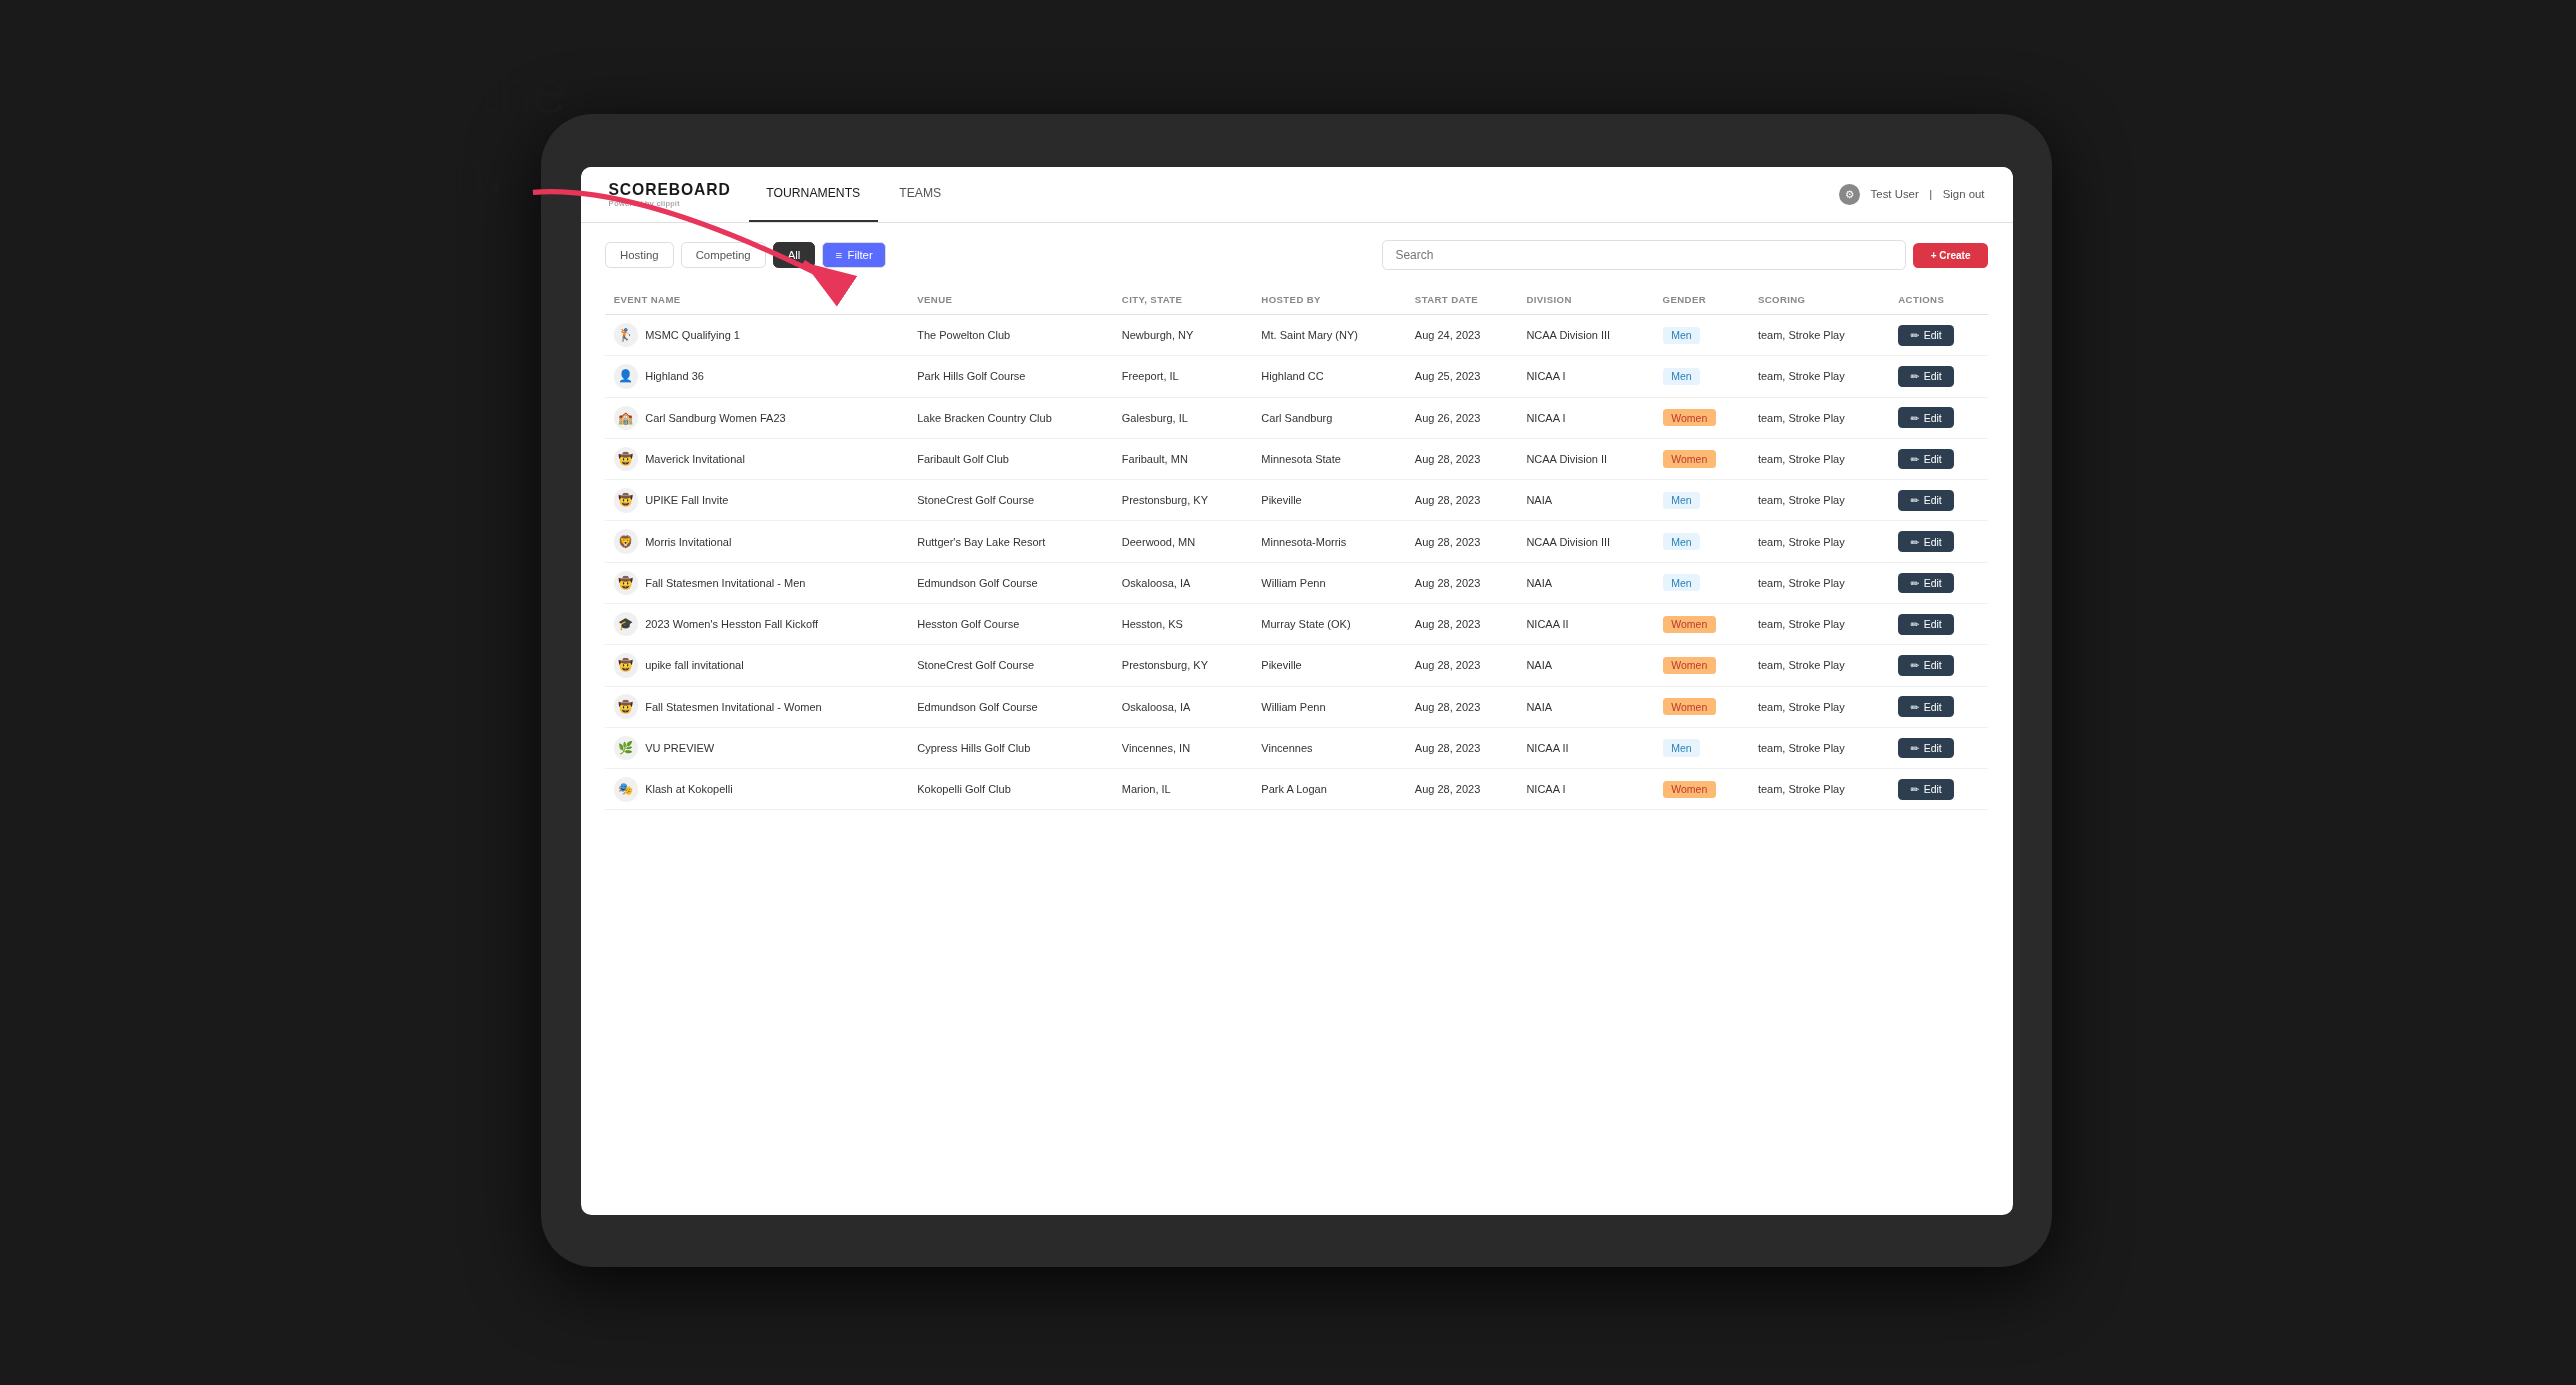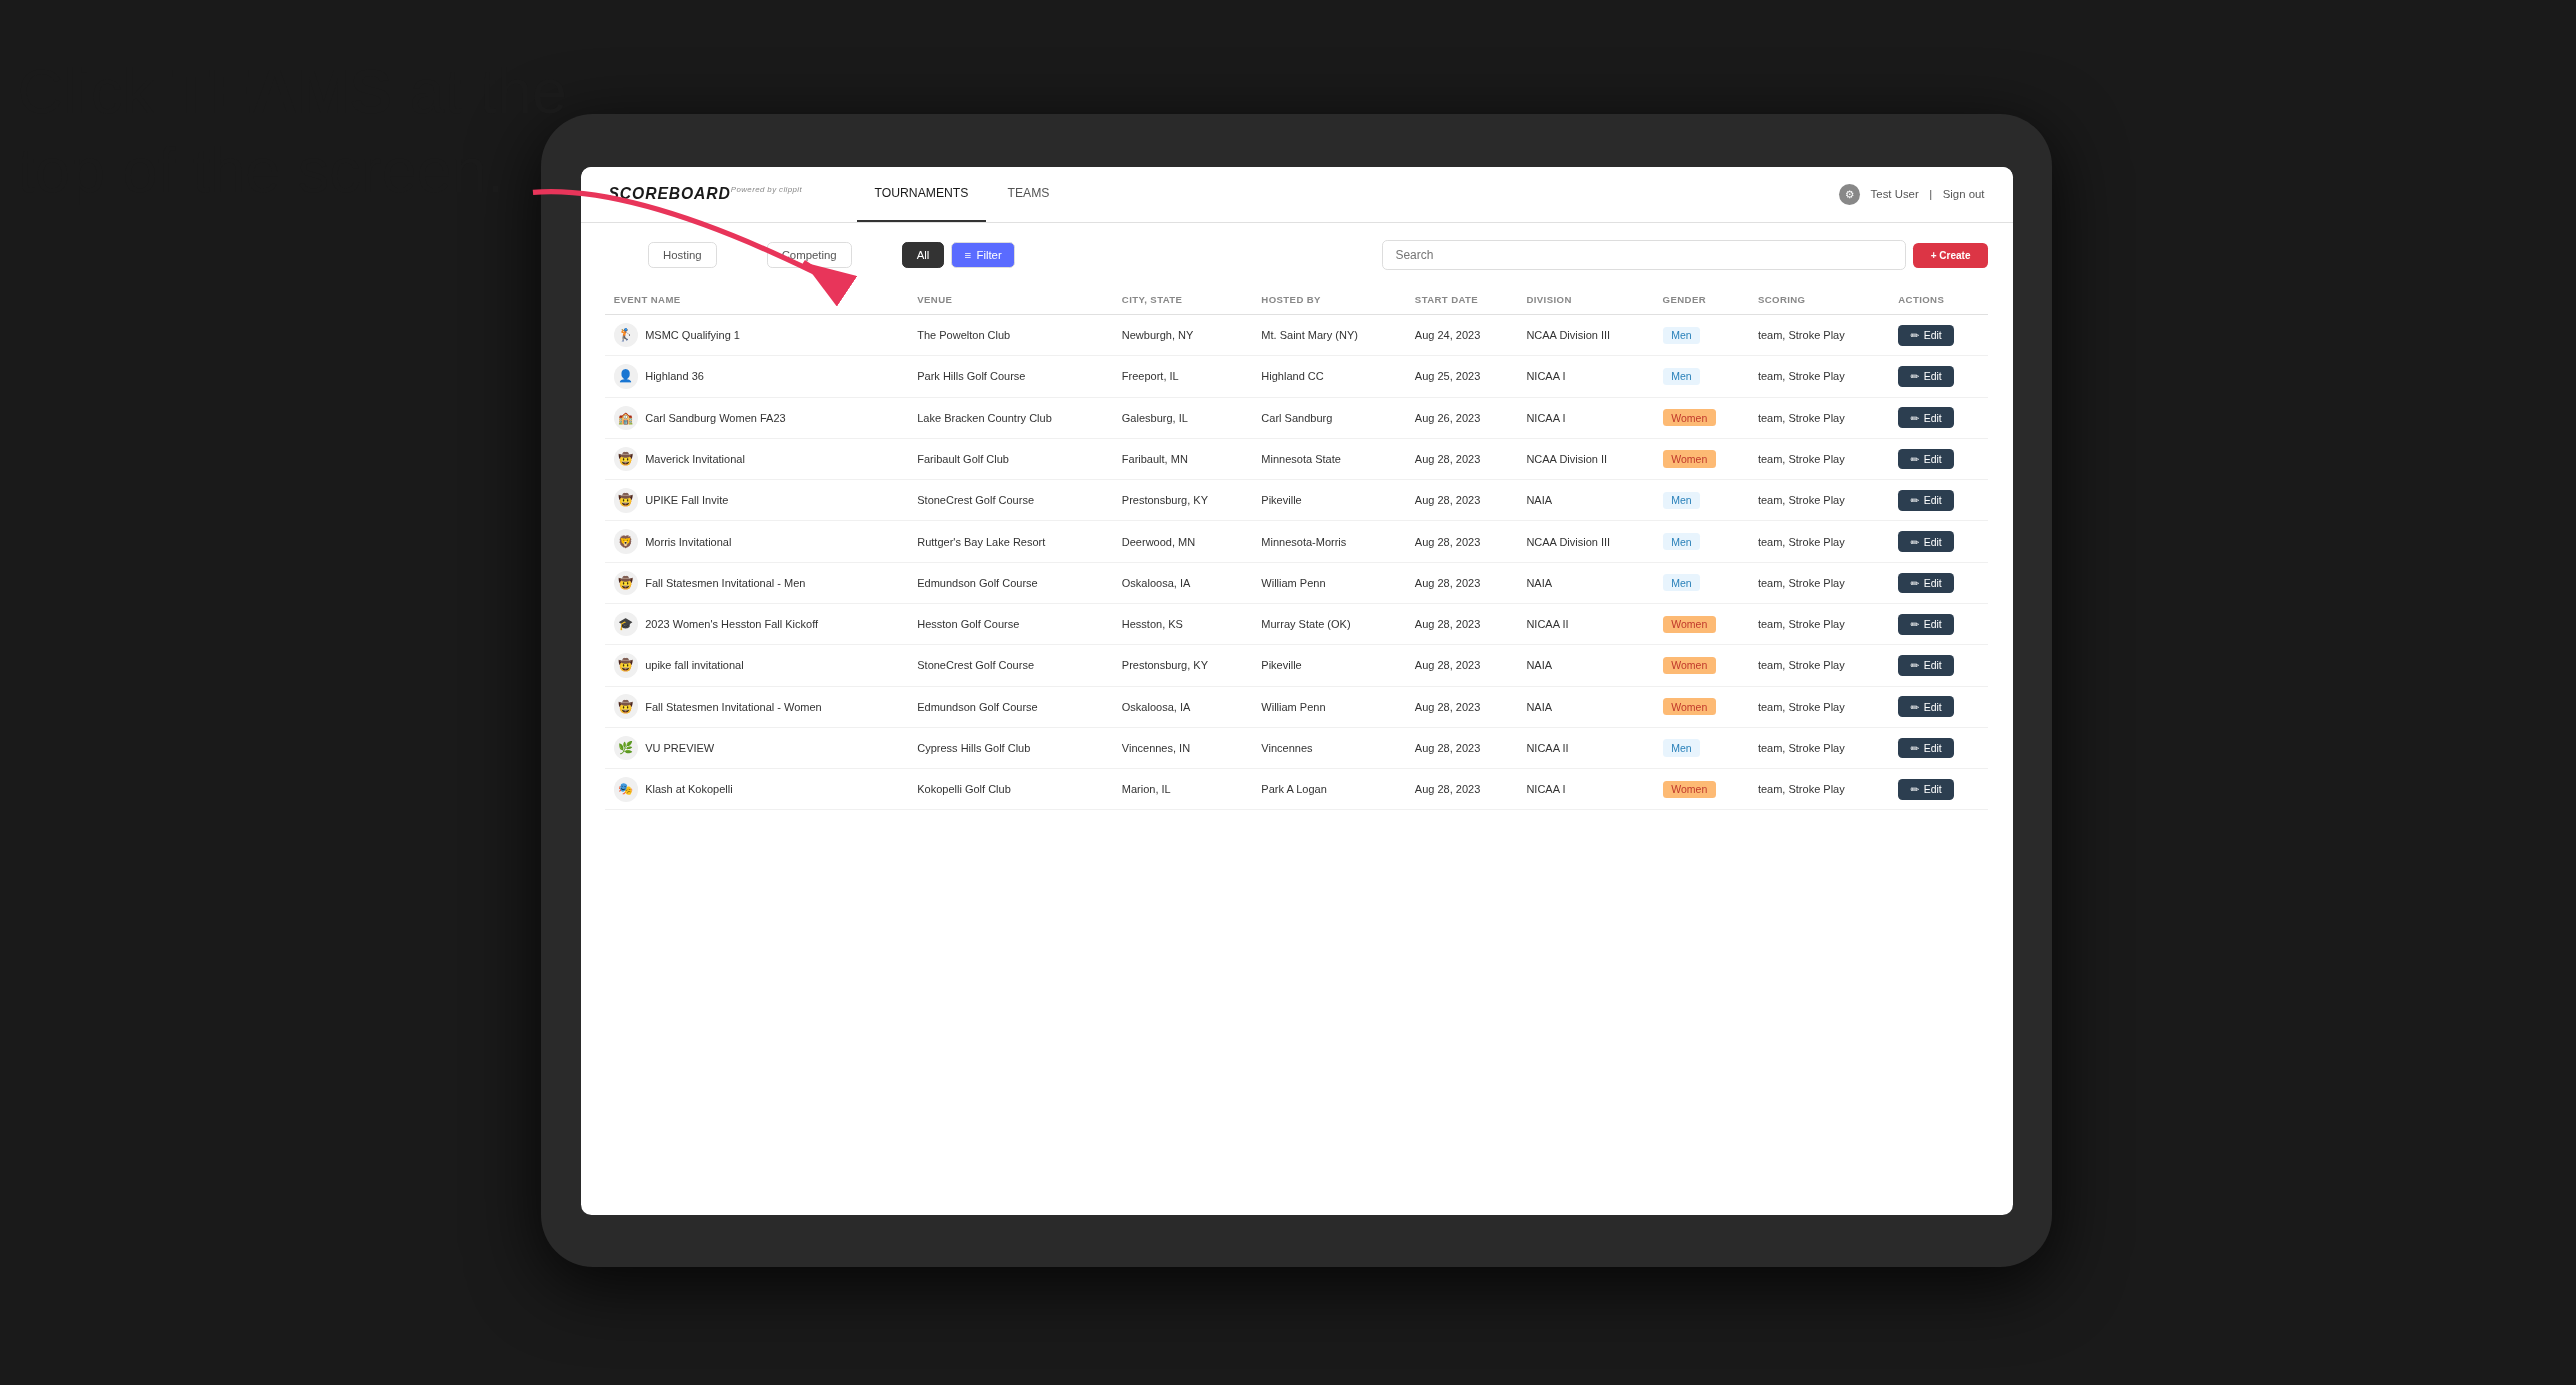--- a/index.html
+++ b/index.html
@@ -65,23 +65,22 @@
       border-bottom: 0.9px solid #e0e0e0;
       display: flex;
       align-items: center;
       padding: 0 28px;
       height: 56px;
       flex-shrink: 0;
     }
 
     .logo-area {
       display: flex;
-      flex-direction: row;
-      margin-right: 55px;
-      font-style: italic;
+      flex-direction: column;
+      margin-right: 18px;
     }
 
     .logo-title {
       font-size: 15.7px;
       font-weight: 900;
       color: #1a1a1a;
       letter-spacing: 0.9px;
     }
 
     .logo-subtitle {
@@ -152,21 +151,20 @@
     }
 
     .filter-btn {
       padding: 6.1px 14px;
       border: 0.9px solid #ddd;
       border-radius: 5.2px;
       background: white;
       font-size: 11.4px;
       color: #555;
       cursor: pointer;
-      margin-left: 43px;
     }
 
     .filter-btn.active {
       background: #333;
       color: white;
       border-color: #333;
     }
 
     .filter-with-icon {
       display: flex;

